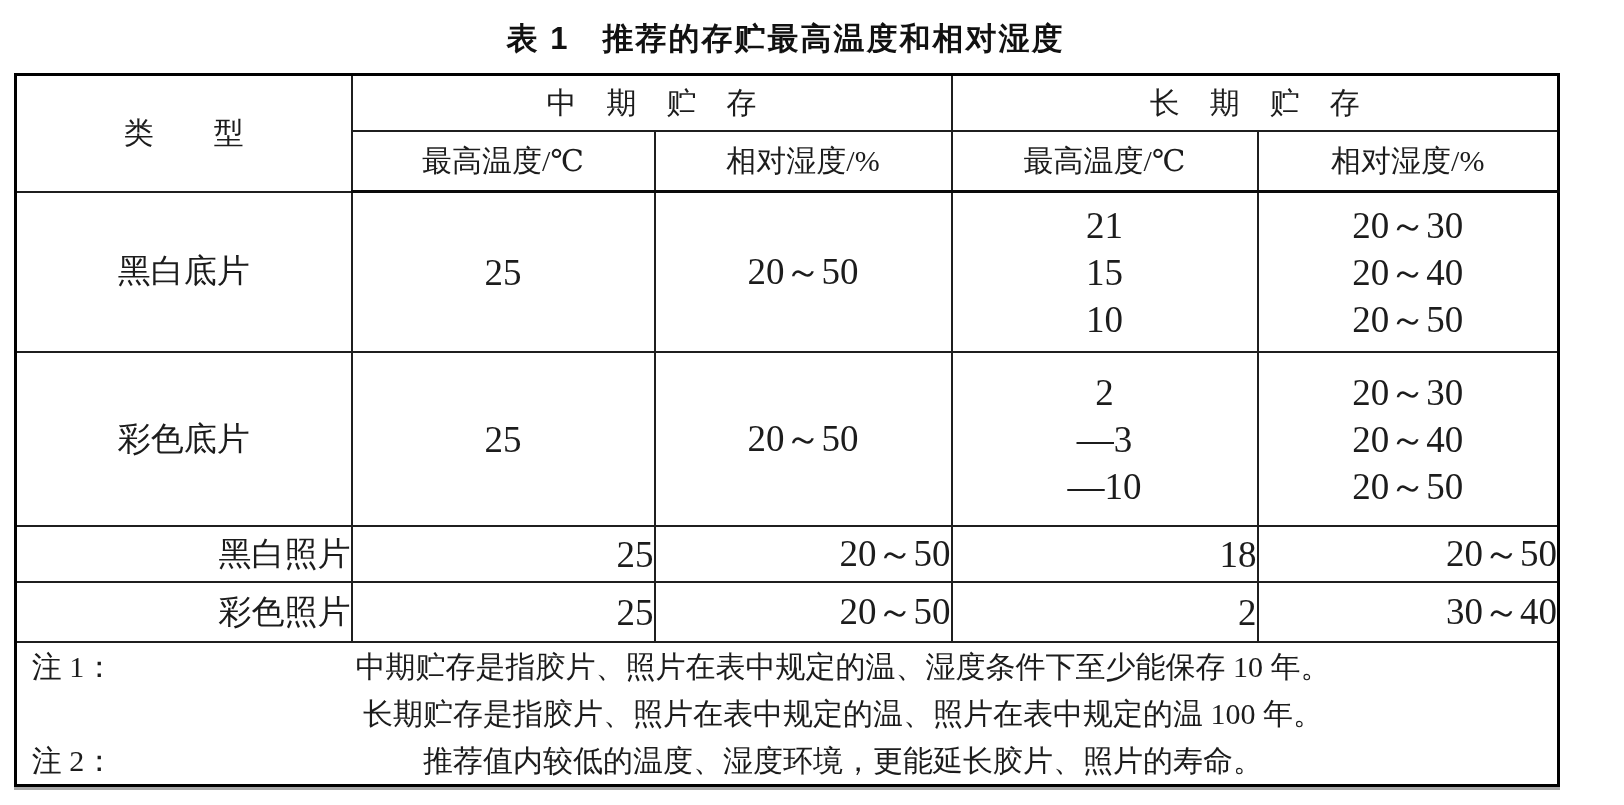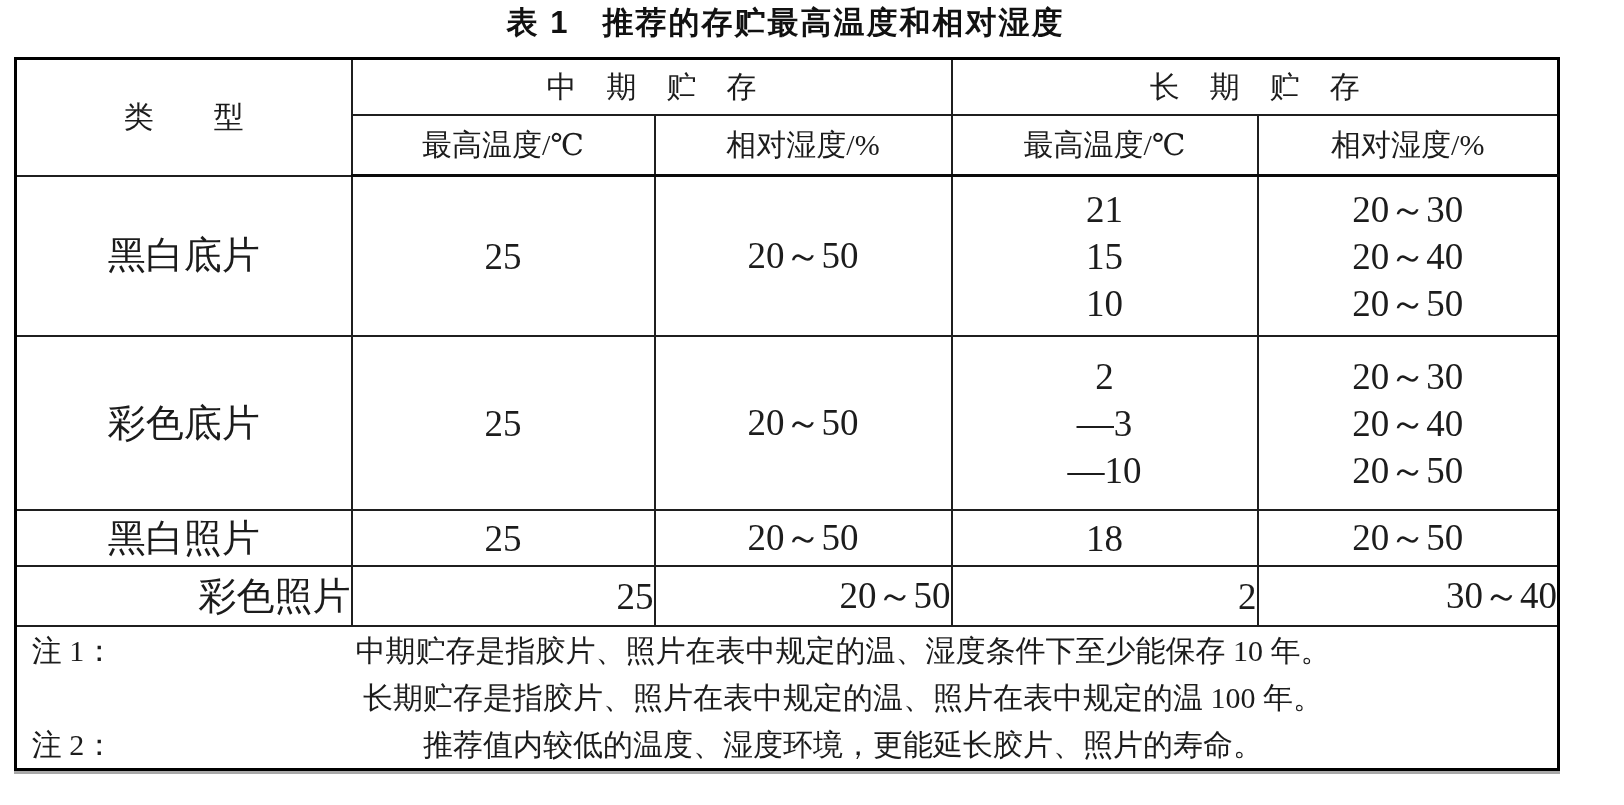--- a/index.html
+++ b/index.html
@@ -9,21 +9,21 @@
     width: 1624px;
     height: 805px;
     overflow: hidden;
     color: #1c1c1c;
     font-family: "Liberation Serif", "DejaVu Serif", serif;
   }
   .page { position: relative; width: 1624px; height: 805px; }
 
   .doc-title {
     width: 1543px;
-    margin: 4px 0 0 14px;
+    margin: 20px 0 0 14px;
     text-align: center;
     font-family: "Liberation Sans", "DejaVu Sans", sans-serif;
     font-weight: bold;
     font-size: 31px;
     letter-spacing: 2px;
     line-height: 38px;
     color: #111;
   }
 
   table.std {
@@ -42,23 +42,23 @@
     padding: 0;
     font-weight: normal;
   }
   
   tr.hrow1 th { height: 54px; font-size: 30px; border-bottom: 1px solid #444; }
   tr.hrow2 th { height: 58px; font-size: 30px; border-bottom: 3px solid #0a0a0a; text-align: center; }
   th.type-th { font-size: 30px; }
   
   tr.r-tall1 td { height: 158px; }
   tr.r-tall2 td { height: 172px; }
-  tr.r-short1 td { height: 54px; }
+  tr.r-short1 td { height: 54px; text-align: right; }
   tr.r-short2 td { height: 58px; text-align: right; }
-  td.cn  { font-size: 38px; }
+  td.cn  { font-size: 33px; }
   td.num { font-size: 37px; }
   .stack { display: flex; flex-direction: column; justify-content: center; }
   .stack div { line-height: 47px; font-size: 37px; }
 
   
   td.notes-cell {
     text-align: left;
     vertical-align: middle;
     padding: 16px 18px 20px 44px;
     font-size: 30px;

